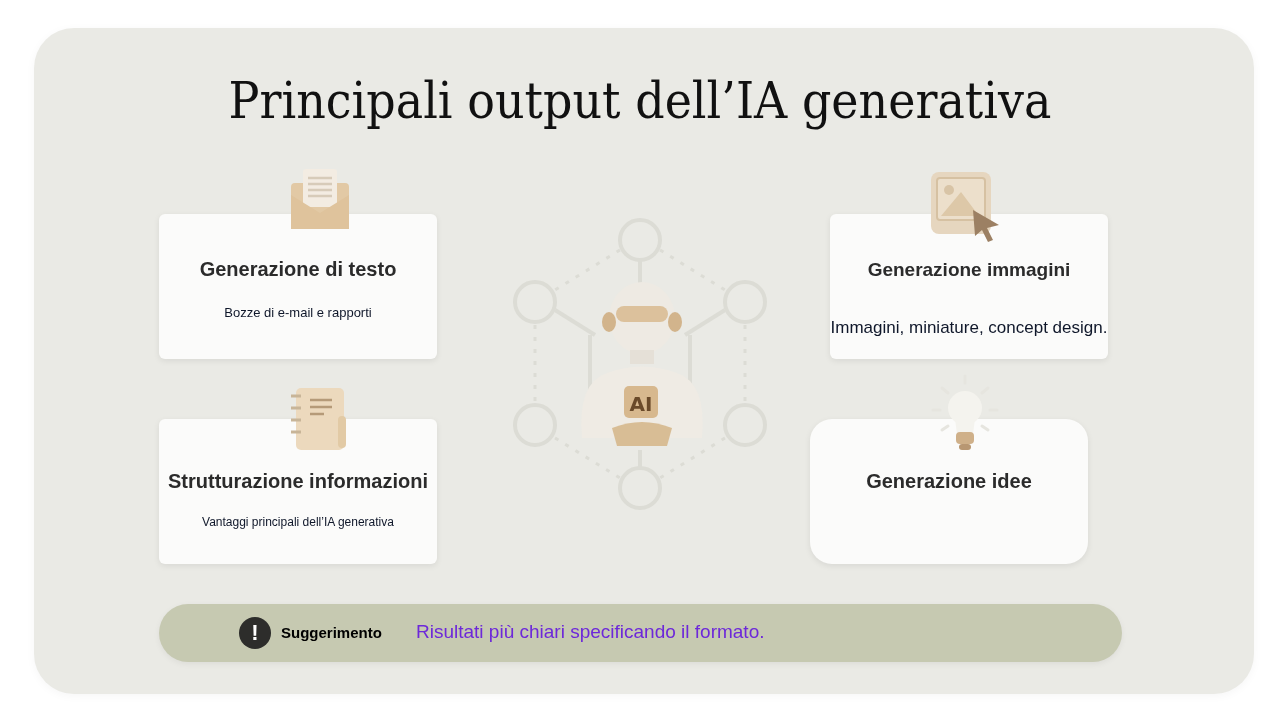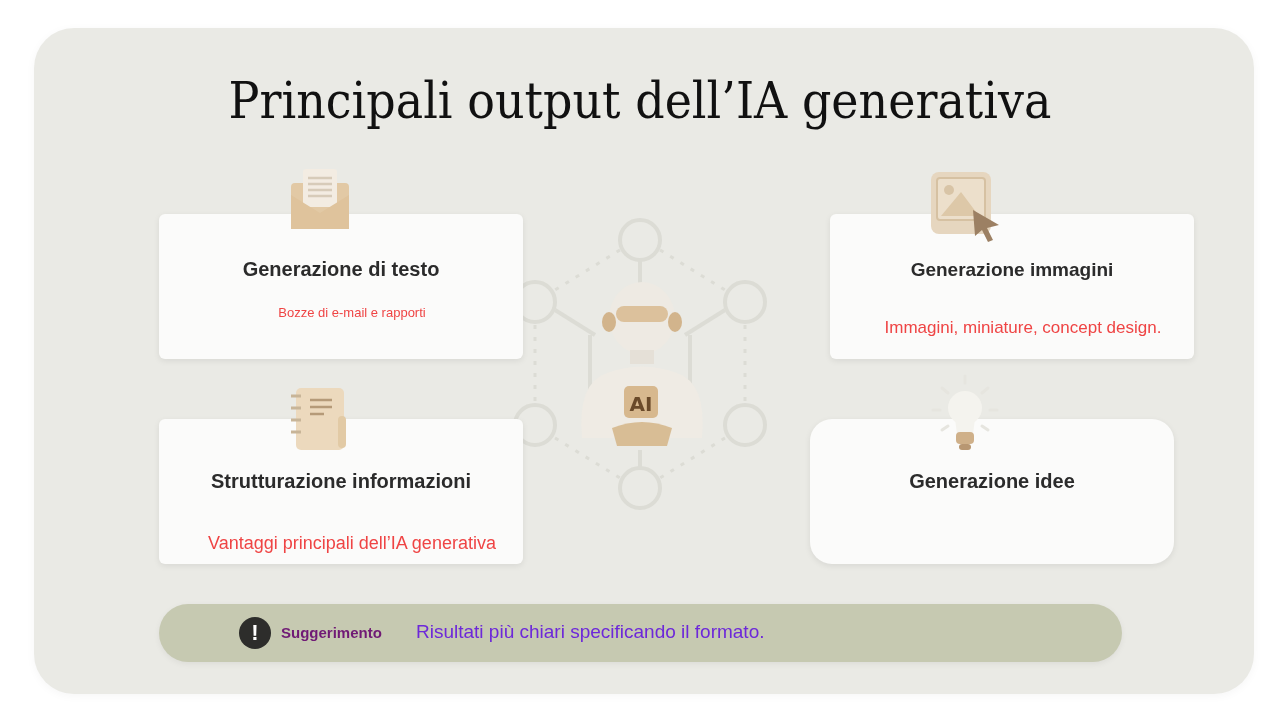--- a/index.html
+++ b/index.html
@@ -12,45 +12,44 @@
       background: #eaeae5; border-radius: 40px;
       box-shadow: 0 2px 10px rgba(0,0,0,0.04);
     }
     .title {
       position: absolute; left: 0; top: 66px; width: 1280px; text-align: center;
       font-family: "DejaVu Serif", "Liberation Serif", serif;
       font-size: 50px; color: #111; letter-spacing: 0px; line-height: 70px;
       transform: scaleX(0.92);
     }
     .card {
-      position: absolute; width: 364px; height: 145px; background: #fbfbfa;
+      position: absolute; width: 278px; height: 145px; background: #fbfbfa;
       border-radius: 6px; box-shadow: 0 2px 6px rgba(0,0,0,0.08);
     }
     .card .ctitle {
       position: absolute; left: 0; width: 100%; text-align: center;
       font-size: 20px; font-weight: bold; color: #2b2b2b;
     }
     .card .csub {
       position: absolute; left: 0; width: 100%; text-align: center;
-      color: #ef4444;
-      padding-left: 11px;
+      color: #0f172a;
     }
     .icon { position: absolute; }
     .tip {
       position: absolute; left: 159px; top: 604px; width: 963px; height: 58px;
       background: #c6c9b1; border-radius: 29px;
       box-shadow: 0 2px 6px rgba(0,0,0,0.06);
     }
     .tip-icon {
       position: absolute; left: 80px; top: 13px; width: 32px; height: 32px; border-radius: 50%;
       background: #2d2d2b; color: #fff; text-align: center; line-height: 32px;
       font-weight: bold; font-size: 22px;
     }
     .tip-label {
-      position: absolute; left: 122px; top: 20px; font-size: 15px; font-weight: bold; color: #701a75;
+      position: absolute; left: 122px; top: 20px; font-size: 15px; font-weight: bold; color: #000000;
     }
     .tip-text {
       position: absolute; left: 257px; top: 17px; font-size: 19px; color: #6d28d9;
     }
     .network { position: absolute; left: 495px; top: 210px; width: 290px; height: 300px; }
   </style>
 </head>
 <body>
 
 <div class="frame"></div>
@@ -117,21 +116,21 @@
 <svg class="icon" style="left:929px; top:170px;" width="75" height="75" viewBox="0 0 75 75">
   <rect x="2" y="2" width="60" height="62" rx="8" fill="#e6d6bf"></rect>
   <rect x="8" y="8" width="48" height="42" rx="3" fill="#ecdfcb" stroke="#d6c1a2" stroke-width="2"></rect>
   <circle cx="20" cy="20" r="5" fill="#d8c4a6"></circle>
   <path d="M12 46 L32 22 L50 46 Z" fill="#ddc8a8"></path>
   <path d="M44 40 L70 55 L58 58 L64 70 L59 72 L53 60 L46 66 Z" fill="#9c8063"></path>
 </svg>
 
 <div class="card" style="left:159px; top:419px;">
   <div class="ctitle" style="top:51px;">Strutturazione informazioni</div>
-  <div class="csub" style="top:96px; font-size:18px;margin-top:18px;">Vantaggi principali dell’IA generativa</div>
+  <div class="csub" style="top:96px; font-size:12px;">Vantaggi principali dell’IA generativa</div>
 </div>
 <svg class="icon" style="left:288px; top:386px;" width="64" height="66" viewBox="0 0 64 66">
   <rect x="8" y="2" width="48" height="62" rx="5" fill="#ecd9bd"></rect>
   <g stroke="#c8b598" stroke-width="3" fill="none">
       <path d="M3 10 h10"></path>
       <path d="M3 22 h10"></path>
       <path d="M3 34 h10"></path>
       <path d="M3 46 h10"></path>
     </g>
   <g stroke="#b59a78" stroke-width="2.5">

